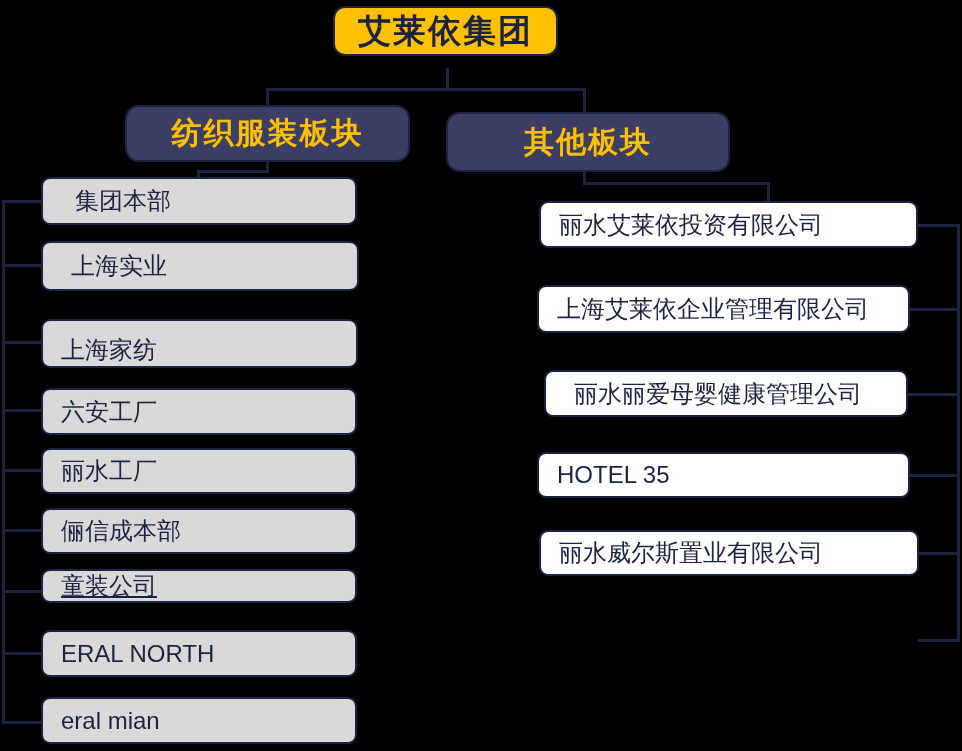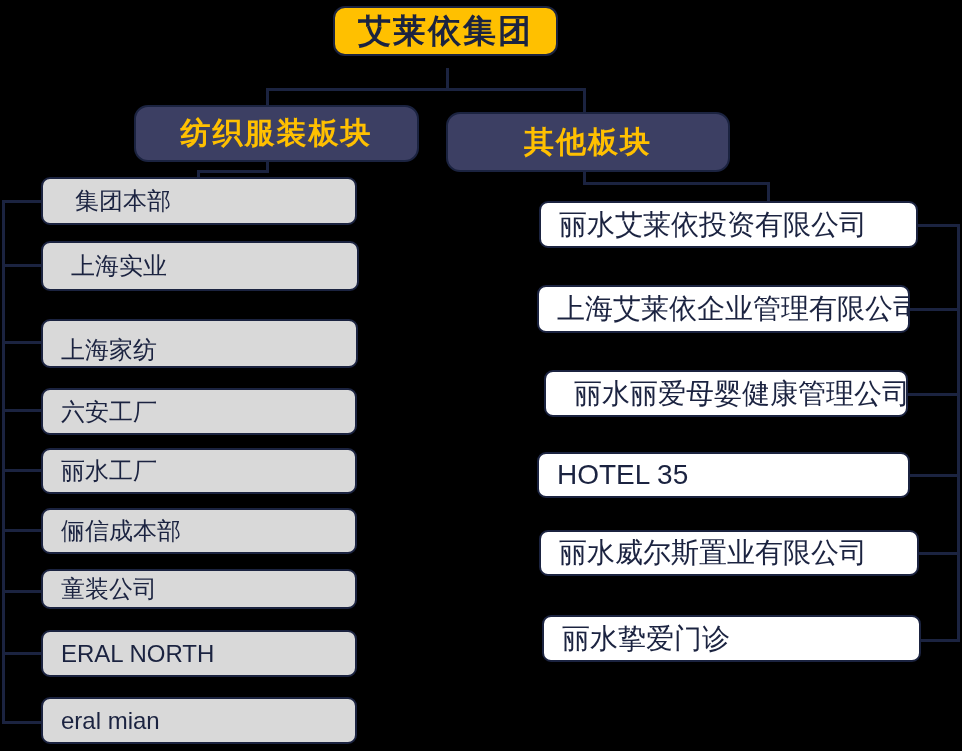--- a/index.html
+++ b/index.html
@@ -69,21 +69,21 @@
     font-size: 24px;
     padding-left: 18px;
     border-radius: 9px;
   }
 
   
   .node-white {
     background: #ffffff;
     border: 2px solid #1b2340;
     color: #1b2340;
-    font-size: 28px;
+    font-size: 24px;
     padding-left: 18px;
     border-radius: 9px;
   }
 </style>
 </head>
 <body>
 
 <div id="canvas">
 
   <div class="line v" style="left:446px; top:68px; width:3px; height:22px;"></div>
@@ -117,21 +117,21 @@
   <div class="line h" style="left:909px; top:308px; width:51px; height:3px;"></div>
   <div class="line h" style="left:906px; top:393px; width:54px; height:3px;"></div>
   <div class="line h" style="left:909px; top:474px; width:51px; height:3px;"></div>
   <div class="line h" style="left:917px; top:552px; width:43px; height:3px;"></div>
   <div class="line h" style="left:918px; top:639px; width:42px; height:3px;"></div>
 
   <div class="node node-root" style="left:333px; top:6px; width:225px; height:50px;">
     <span>艾莱依集团</span>
   </div>
 
-  <div class="node node-section" style="left:134px; top:105px; width:285px; height:57px;">
+  <div class="node node-section" style="left:125px; top:105px; width:285px; height:57px;">
     <span>纺织服装板块</span>
   </div>
 
   <div class="node node-section" style="left:446px; top:112px; width:284px; height:60px;">
     <span>其他板块</span>
   </div>
 
   <div class="node node-grey" style="left:41px; top:177px; width:316px; height:48px;padding-left:32px;">
     <span>集团本部</span>
   </div>
@@ -149,21 +149,21 @@
   </div>
 
   <div class="node node-grey" style="left:41px; top:448px; width:316px; height:46px;">
     <span>丽水工厂</span>
   </div>
 
   <div class="node node-grey" style="left:41px; top:508px; width:316px; height:46px;">
     <span>俪信成本部</span>
   </div>
 
-  <div class="node node-grey" style="left:41px; top:569px; width:316px; height:40px;">
+  <div class="node node-grey" style="left:41px; top:569px; width:316px; height:34px;text-decoration:underline;">
     <span>童装公司</span>
   </div>
 
   <div class="node node-grey" style="left:41px; top:697px; width:316px; height:47px;">
     <span>eral mian</span>
   </div>
 
   <div class="node node-grey" style="left:41px; top:630px; width:316px; height:47px;">
     <span>ERAL NORTH</span>
   </div>
@@ -181,17 +181,14 @@
   </div>
 
   <div class="node node-white" style="left:537px; top:452px; width:373px; height:46px;">
     <span>HOTEL 35</span>
   </div>
 
   <div class="node node-white" style="left:539px; top:530px; width:380px; height:46px;">
     <span>丽水威尔斯置业有限公司</span>
   </div>
 
-  <div class="node node-white" style="left:542px; top:615px; width:379px; height:47px;">
-    <span>丽水挚爱门诊</span>
-  </div>
 
 </div>
 
 </body></html>

